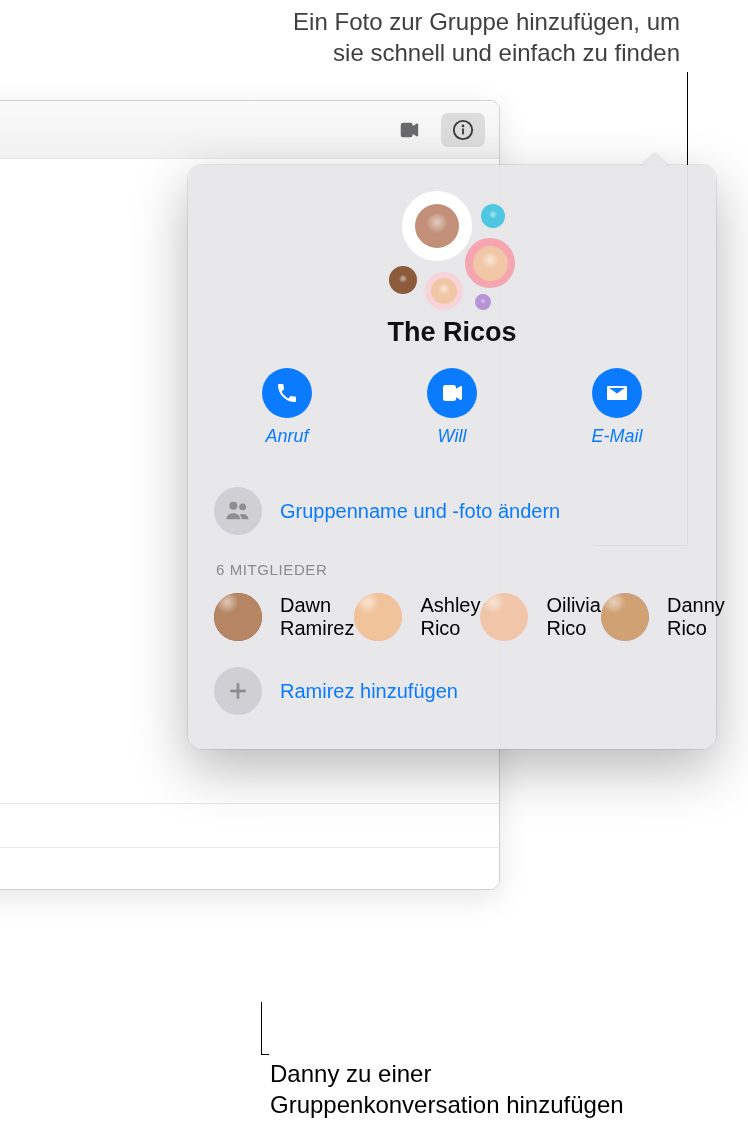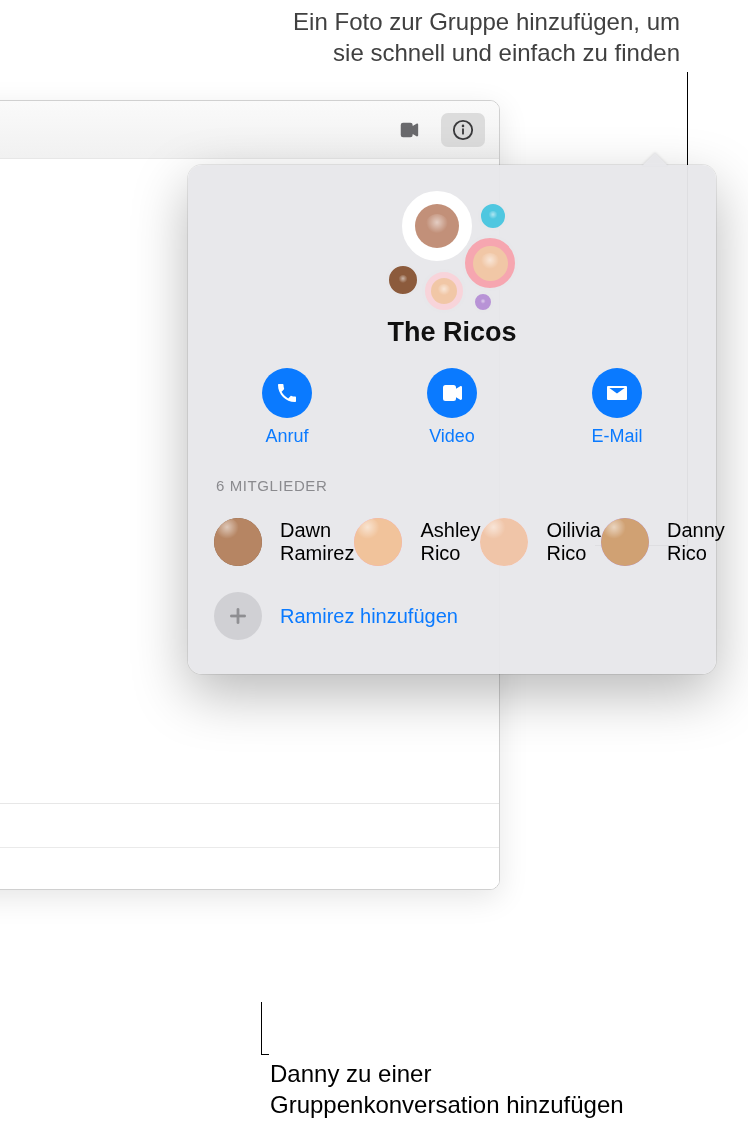--- a/index.html
+++ b/index.html
@@ -75,21 +75,21 @@
   .av2 .face{ background:#f1c7a6; }
   .av3 { width:44px; height:44px; left:50px; top:78px; background:#f8d4da; border:3px solid #e7e7ea;}
   .av3 .face{ background:#f1c7a6;}
   .av4 { width:34px; height:34px; left:14px; top:72px; background:#8c5b3c; border:3px solid #e7e7ea;}
   .av5 { width:30px; height:30px; left:106px; top:10px; background:#4fc7e0; border:3px solid #e7e7ea;}
   .av6 { width:22px; height:22px; left:100px; top:100px; background:#b893d6; border:3px solid #e7e7ea;}
 
   .group-title { text-align:center; font-weight:700; font-size:27px; color:#111; margin-bottom:20px; }
 
   
-  .actions { display:flex; justify-content:space-between; padding: 0 18px 0 18px; margin-bottom:30px;}
+  .actions { display:flex; justify-content:space-between; padding: 0 18px 0 18px; margin-bottom:30px;font-style:italic;}
   .action { display:flex; flex-direction:column; align-items:center; gap:8px; width:110px;}
   .action .circle {
     width:50px; height:50px; border-radius:50%; background:#0a7aff;
     display:flex; align-items:center; justify-content:center; color:#fff;
   }
   .action .circle svg { width:24px; height:24px; fill:#fff;}
   .action .label { font-size:18px; color:#0a7aff; }
 
   
   .row {
@@ -97,21 +97,21 @@
   }
   .row .bubble {
     width:48px; height:48px; border-radius:50%; display:flex; align-items:center; justify-content:center;
     flex-shrink:0;
   }
   .row .text { font-size:20px; }
   .link-blue { color:#0a7aff; font-size:21px; }
   .group-edit .bubble { background:#d0d0d4; color:#8e8e92; }
   .group-edit .bubble svg{ width:28px; height:28px; fill:#8e8e92;}
   .section-label{
-    font-size:15px; letter-spacing:0.6px; color:#8a8a8e; margin:16px 0 14px 2px;
+    font-size:15px; letter-spacing:0.6px; color:#8a8a8e; margin:16px 0 5px 2px;
   }
   .member .bubble { overflow:hidden; }
   .member .bubble .face { width:100%; height:100%; border-radius:50%; }
   .add-row { margin-top:6px;}
   .add-row .bubble { background:#d0d0d4; color:#8e8e92; font-size:30px; line-height:1;}
   .add-row .bubble svg{ width:22px; height:22px; fill:#8e8e92; stroke:#8e8e92;}
   .members { display:flex; flex-direction:row; }
 
   
   .m1{ background:#8c5b3c;} .m1 .face{ background:#b68563;}
@@ -192,32 +192,40 @@
             </svg>
           </div>
         <div class="label">Anruf</div>
       </div>
       <div class="action">
         <div class="circle">
             <svg viewBox="0 0 24 24">
               <path d="M3 6.5A2.5 2.5 0 0 1 5.5 4h8A2.5 2.5 0 0 1 16 6.5v1.2l4.2-2.5c.8-.5 1.8.1 1.8 1v11.6c0 .9-1 1.5-1.8 1L16 16.3v1.2A2.5 2.5 0 0 1 13.5 20h-8A2.5 2.5 0 0 1 3 17.5v-11Z"></path>
             </svg>
           </div>
-        <div class="label">Video</div>
+        <div class="label">Will</div>
       </div>
       <div class="action">
         <div class="circle">
             <svg viewBox="0 0 24 24">
               <path d="M3 5h18a1 1 0 0 1 1 1v12a1 1 0 0 1-1 1H3a1 1 0 0 1-1-1V6a1 1 0 0 1 1-1zm1.4 2 7.6 5.4L19.6 7H4.4z"></path>
             </svg>
           </div>
         <div class="label">E-Mail</div>
       </div>
     </div>
 
+    <div class="row group-edit">
+      <div class="bubble">
+        <svg viewBox="0 0 24 24">
+            <path d="M8 11a3.5 3.5 0 1 0 0-7 3.5 3.5 0 0 0 0 7zm8 .5a3 3 0 1 0 0-6 3 3 0 0 0 0 6zM2 19c.4-3.2 3.1-5 6-5s5.6 1.8 6 5H2zm13.2 0c-.2-1.6-.9-3-1.9-4 .8-.3 1.7-.5 2.7-.5 2.5 0 4.7 1.5 5 4.5h-5.8z"></path>
+          </svg>
+      </div>
+      <div class="text link-blue">Gruppenname und -foto ändern</div>
+    </div>
 
     <div class="section-label">6 MITGLIEDER</div>
 
     <div class="members">
       <div class="row member">
         <div class="bubble m1">
             <div class="face"></div>
           </div>
         <div class="text">Dawn Ramirez</div>
       </div>

